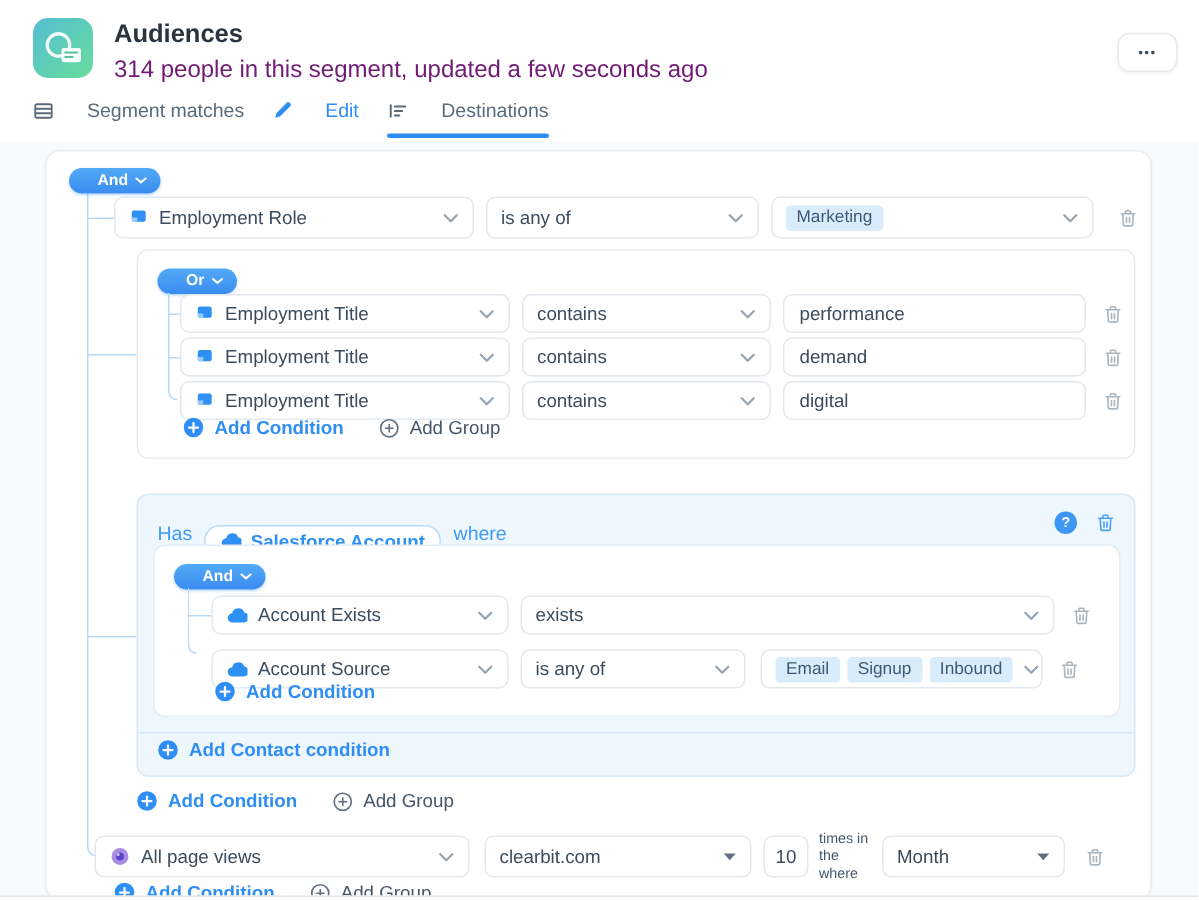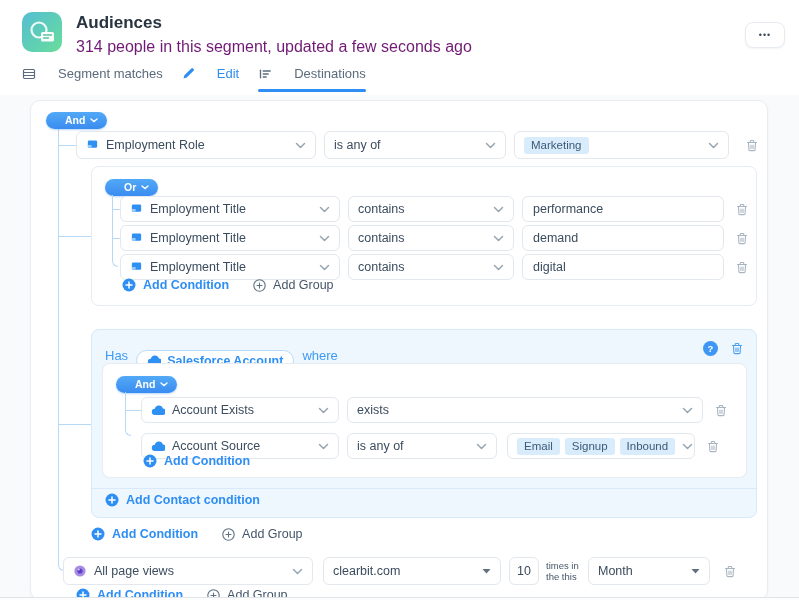--- a/index.html
+++ b/index.html
@@ -447,21 +447,21 @@
     </div>
     <div class="sel" style="width:178px;margin-left:10px;">
       <span class="grow">clearbit.com</span>
       <svg class="tri" width="9" height="6" viewBox="0 0 9 6">
         <path d="M0.5 1h8L4.5 5.5z" fill="#5f7081"></path>
           </svg>
     </div>
     <input class="tinput" style="width: 30px; margin-left: 8px; text-align: center; padding: 0px 4px;" value="10">
     <div class="times-label" style="width:40px;margin-left:7px;">
       <span>times in</span>
-      <span>the this</span>
+      <span>the where</span>
     </div>
     <div class="sel" style="width:122px;margin-left:2px;">
       <span class="grow">Month</span>
       <svg class="tri" width="9" height="6" viewBox="0 0 9 6">
         <path d="M0.5 1h8L4.5 5.5z" fill="#5f7081"></path>
           </svg>
     </div>
     <button class="trashbtn" style="margin-left:14px;">
       <svg width="12" height="13" viewBox="0 0 12 13">
         <g stroke="#a9b5c1" stroke-width="1.1" fill="none" stroke-linecap="round">

